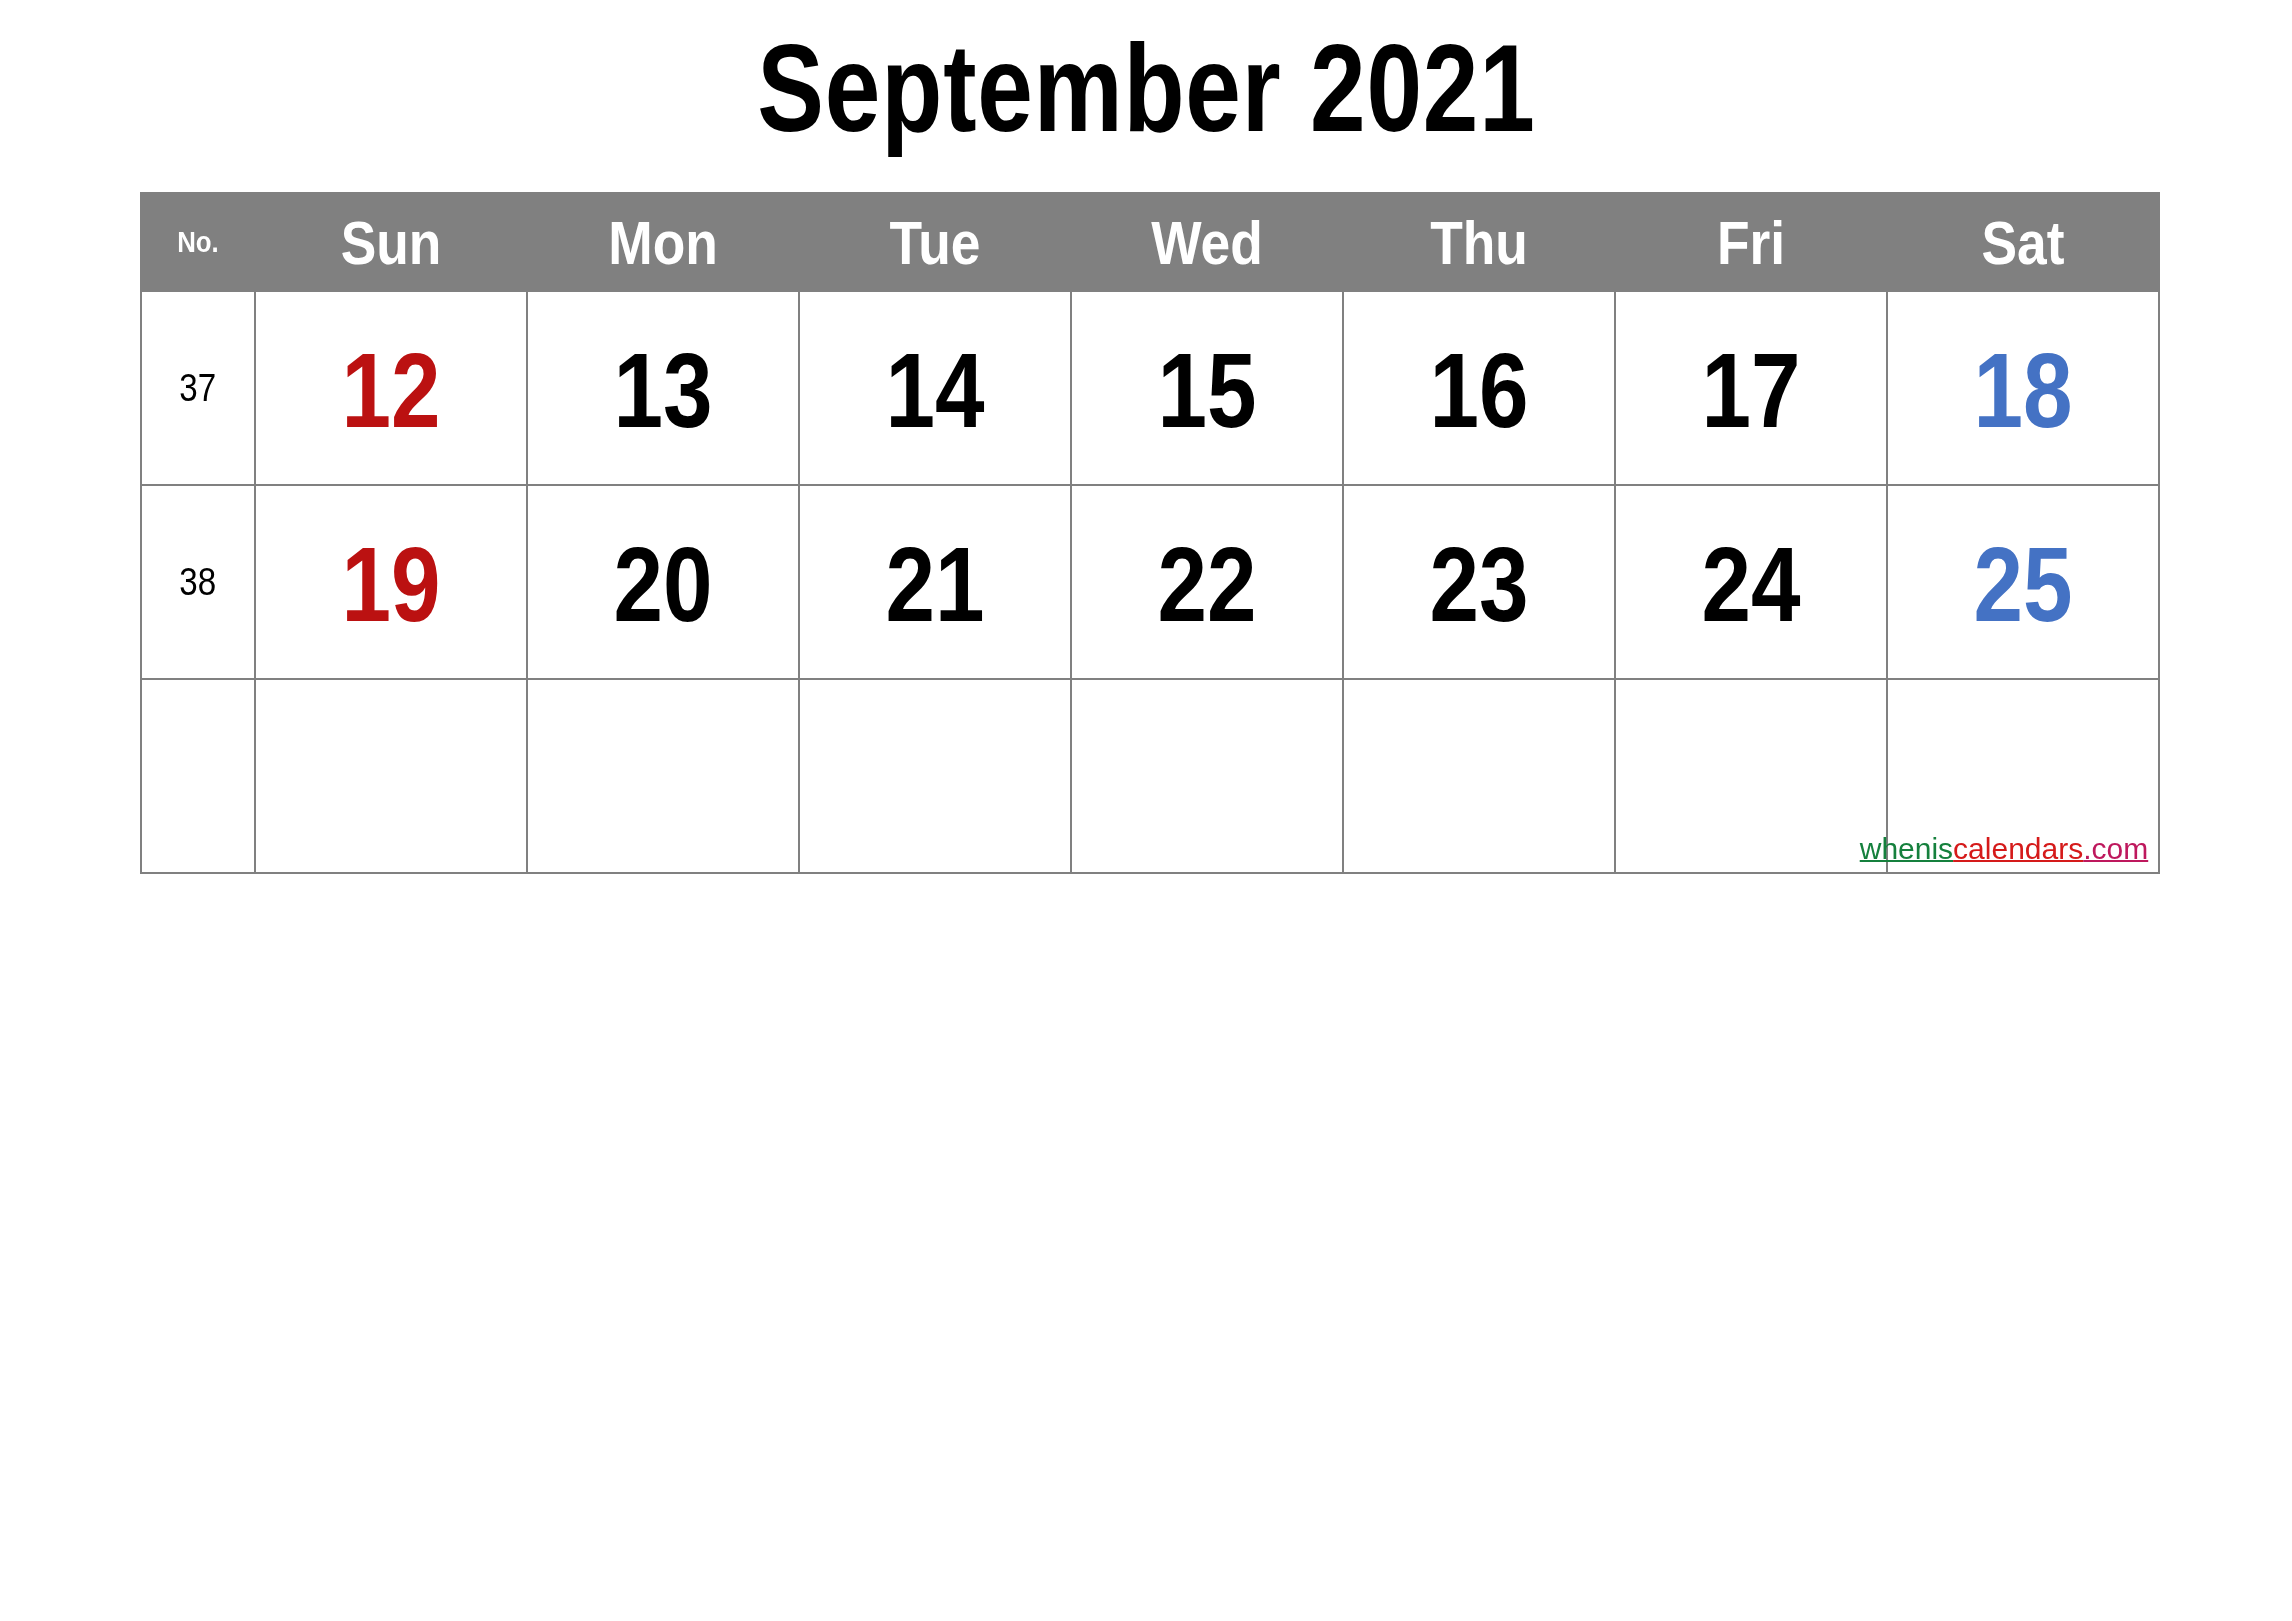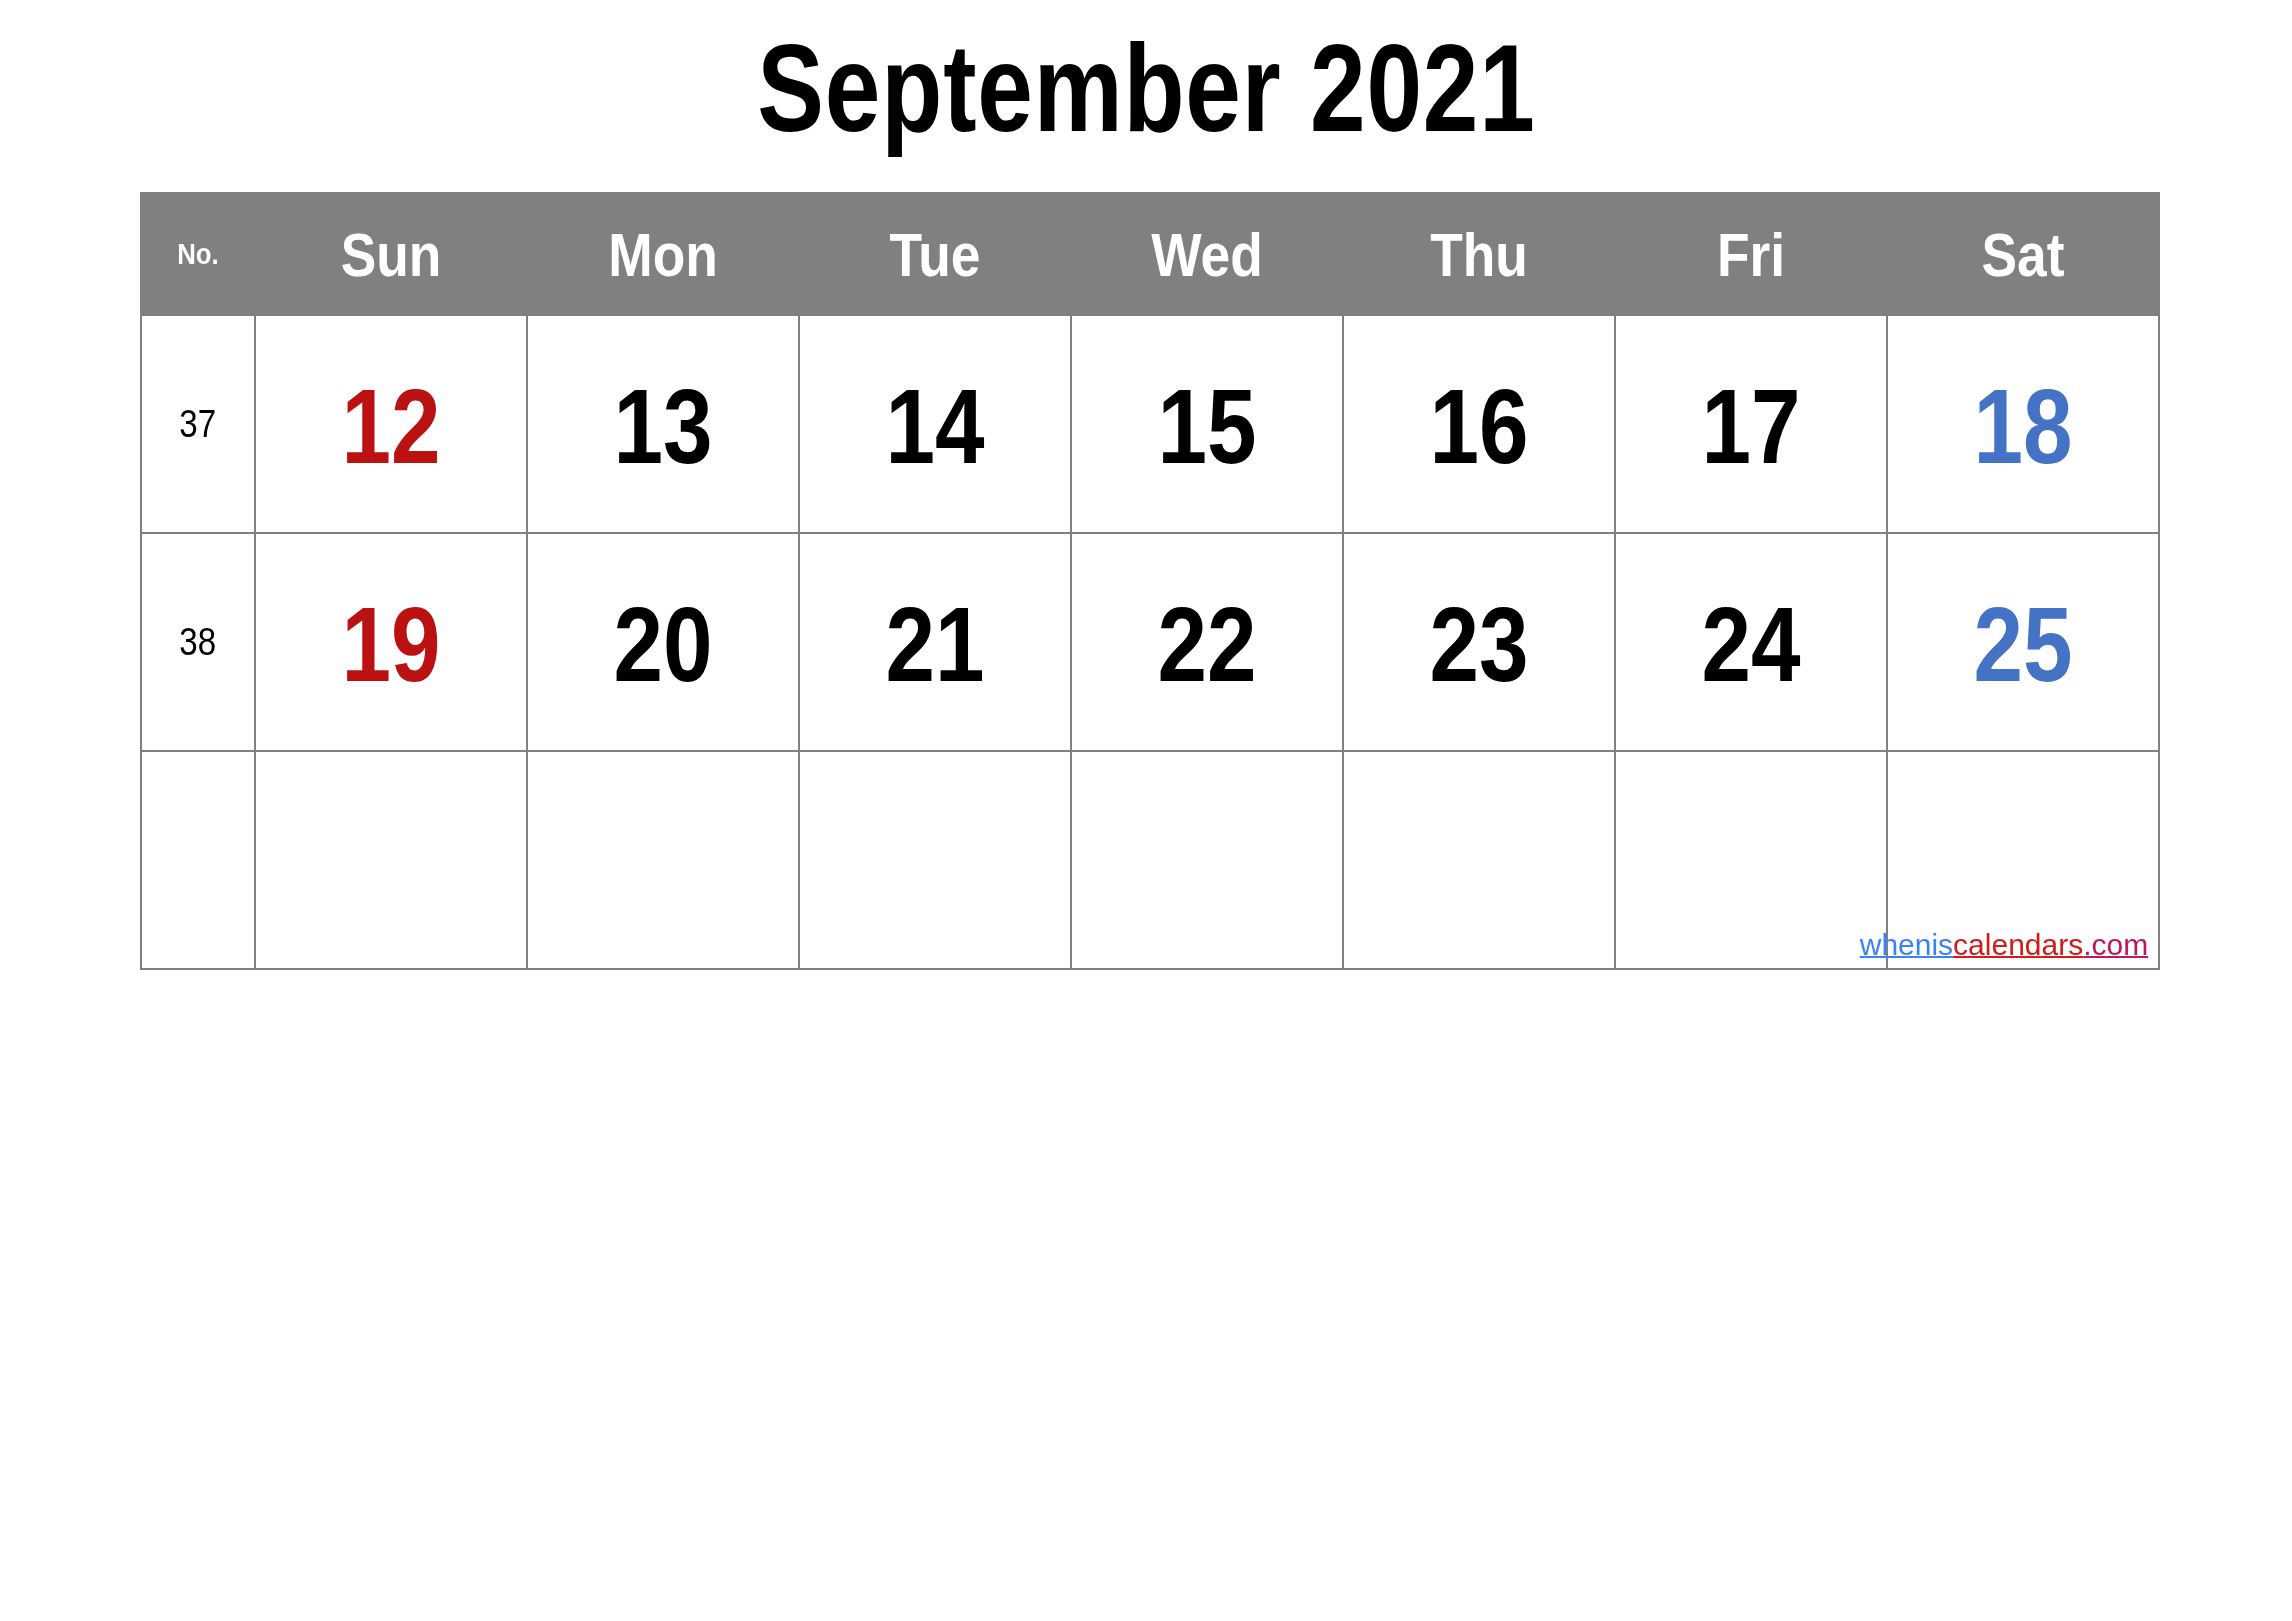--- a/index.html
+++ b/index.html
@@ -37,21 +37,21 @@
   #calendar-grid {
     position: absolute;
     left: 140px;
     top: 192px;
     width: 2013px;
     border-collapse: collapse;
     table-layout: fixed;
   }
   #calendar-grid td, #calendar-grid th {
     border: 2.9px solid #808080;
-    padding: 12px;
+    padding: 0;
     margin: 0;
     vertical-align: middle;
     background: #ffffff;
   }
 
   
   .col-no   { width: 114px; }
   .col-day  { width: 272px; }
 
   
@@ -124,21 +124,21 @@
     font-family: "Liberation Sans", "DejaVu Sans", sans-serif;
     font-size: 30px;
     font-weight: normal;
     line-height: 1;
     white-space: nowrap;
   }
   #watermark span {
     text-decoration: underline;
     text-decoration-thickness: 2px;
   }
-  .wm-a { color: #3b82f6; margin-top: 20px; }
+  .wm-a { color: #15803d; margin-top: 20px; }
   .wm-b { color: #d51a1a; }
   .wm-c { color: #be185d; }
 </style>
 </head>
 <body>
 
 <div id="calendar-title">September 2021</div>
 
 <table id="calendar-grid">
   <colgroup>

